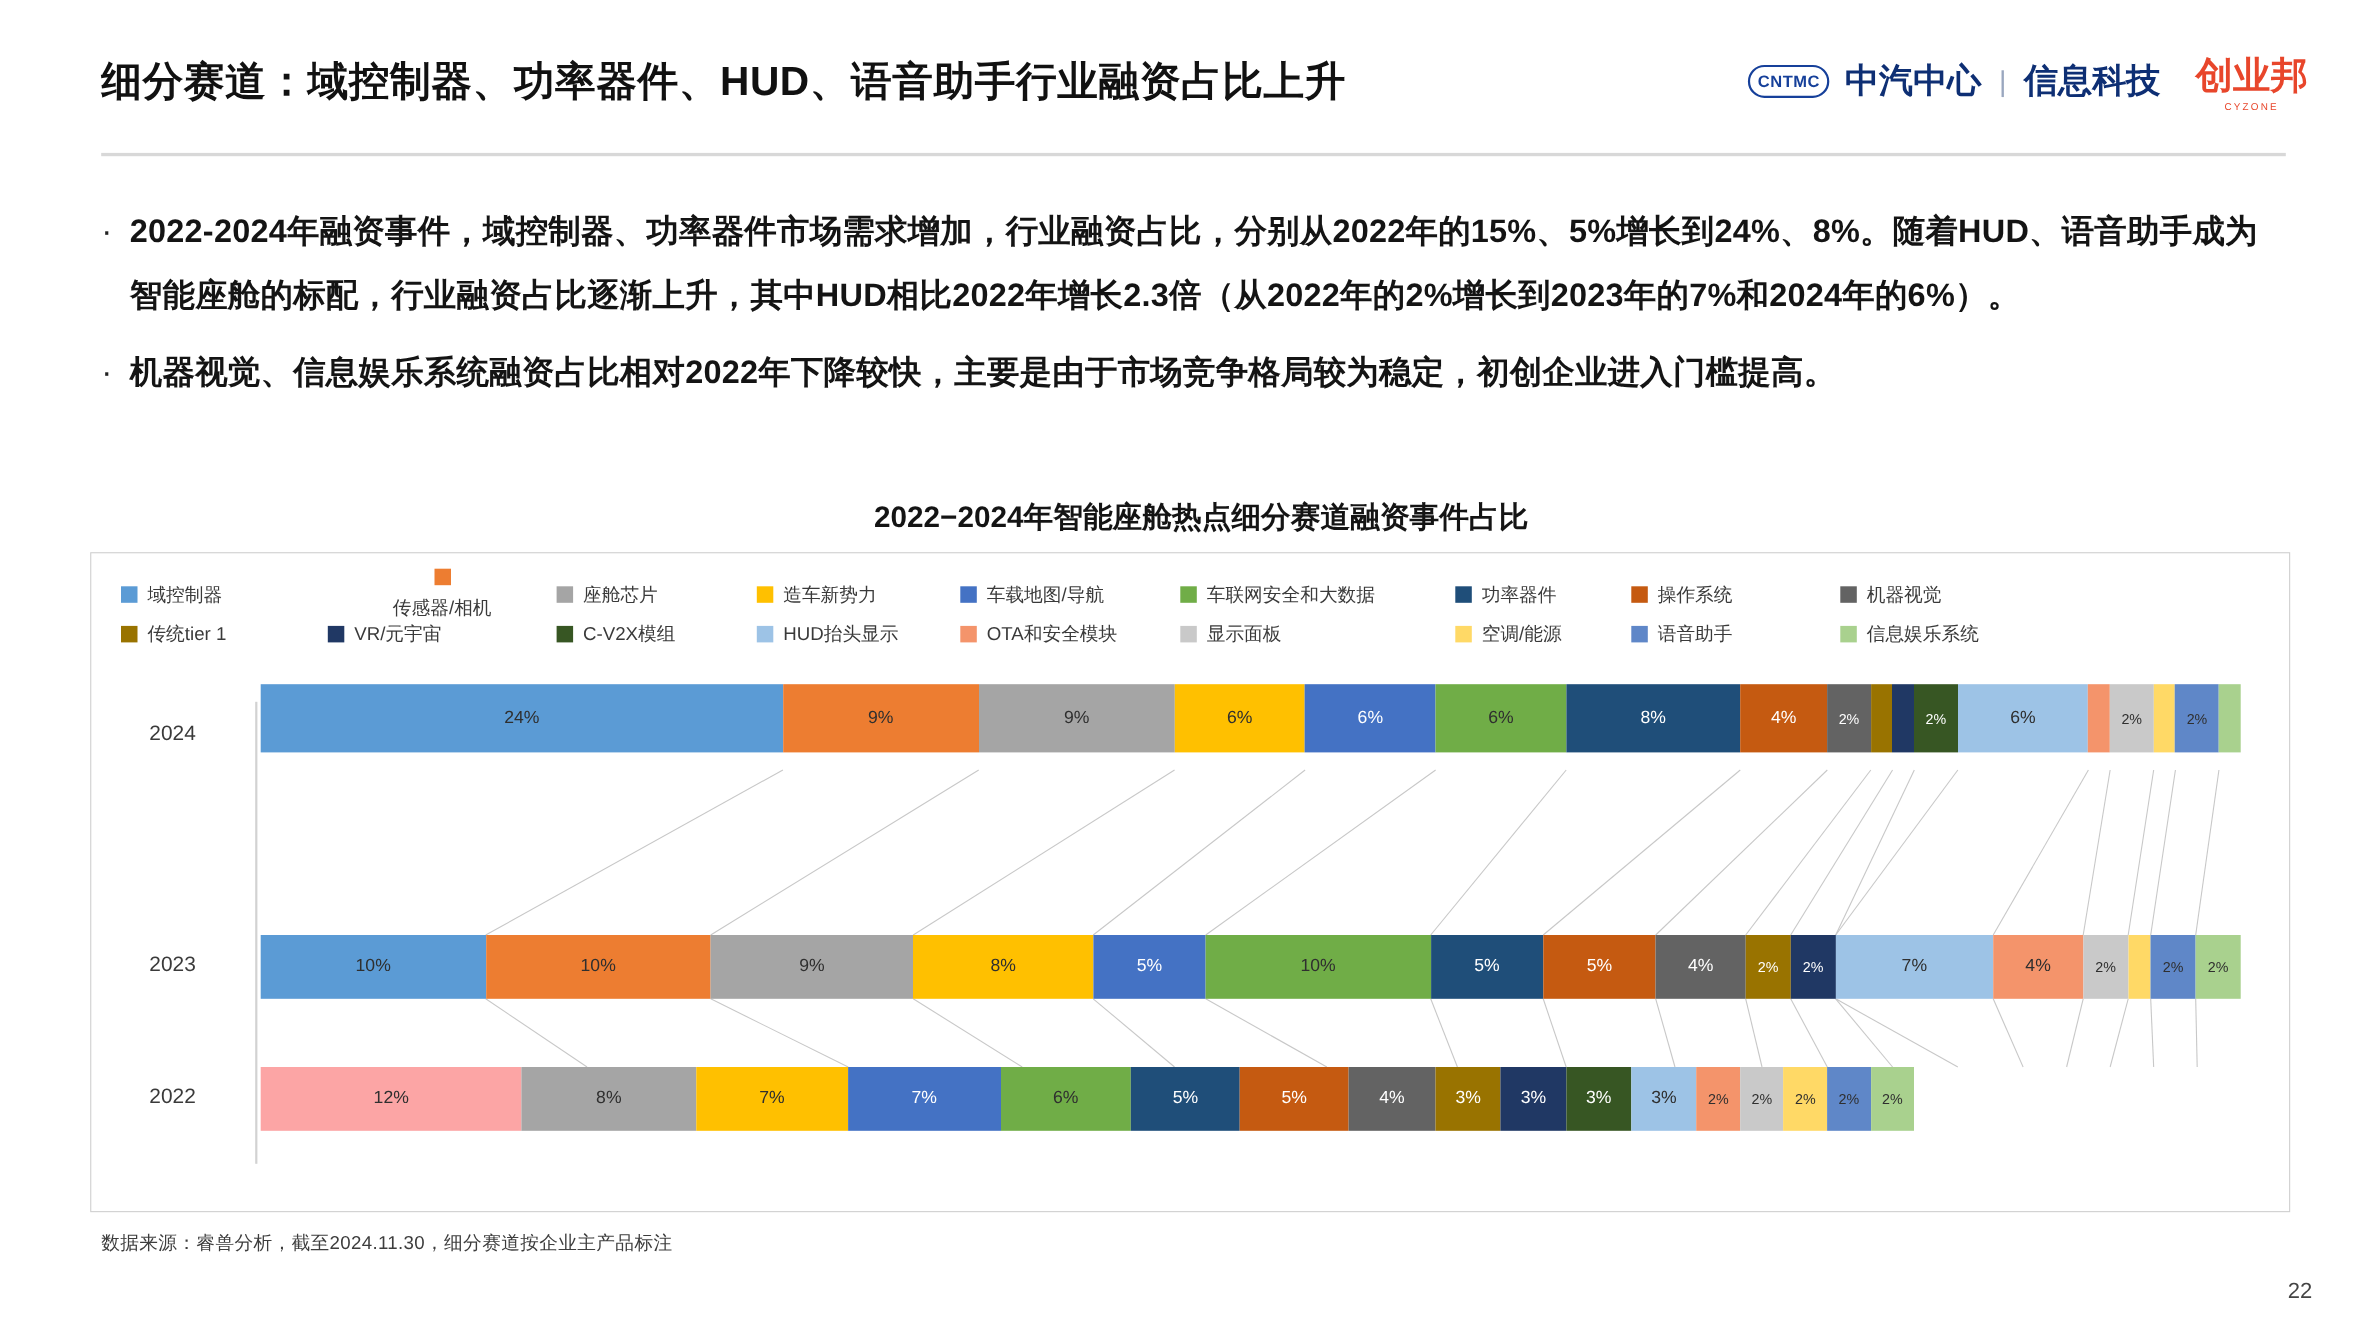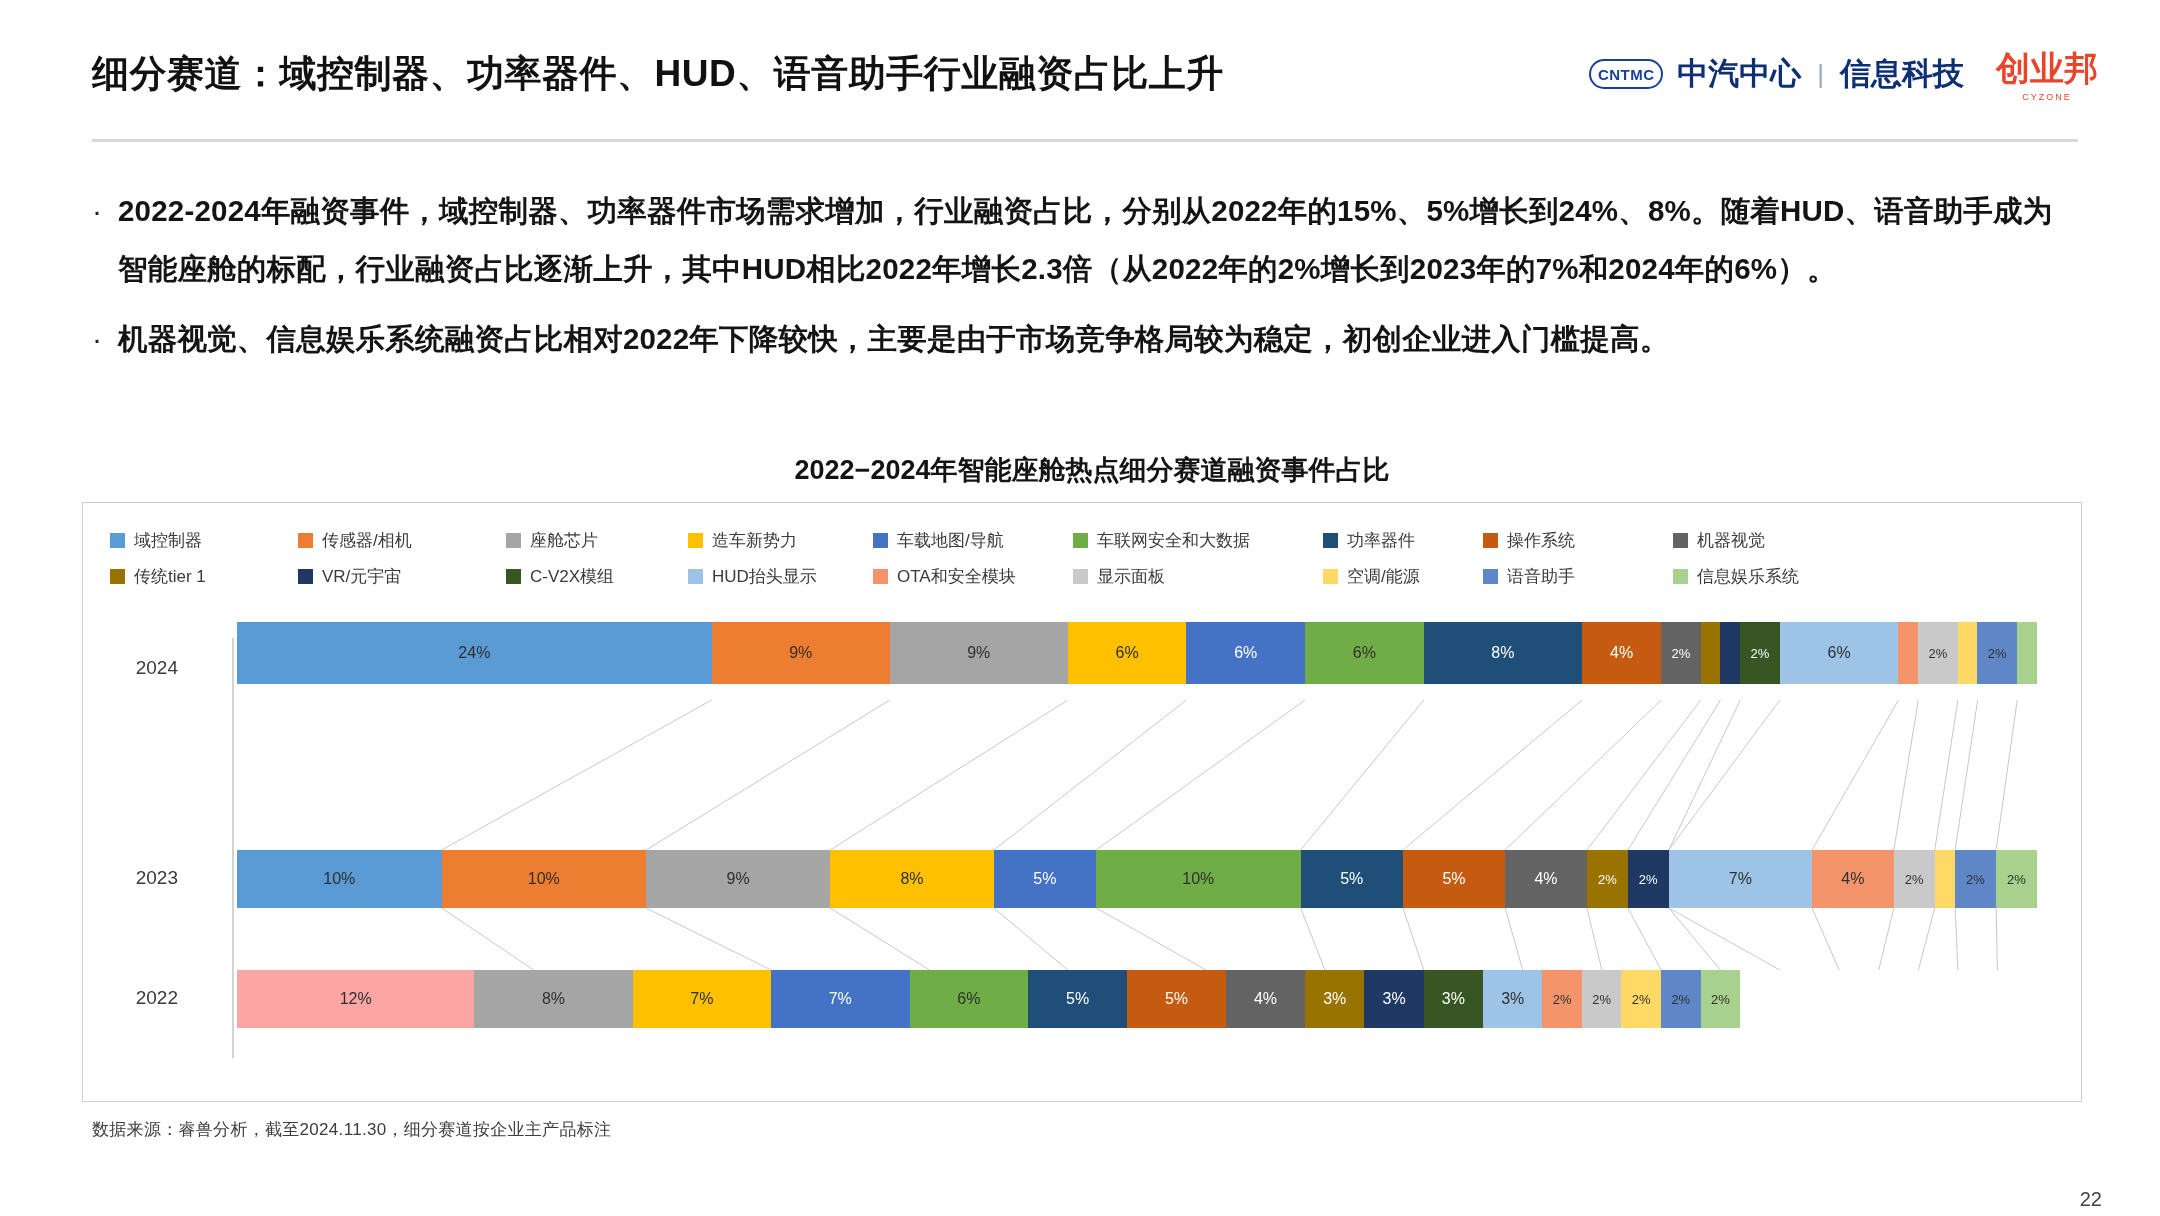--- a/index.html
+++ b/index.html
@@ -214,21 +214,20 @@
     left: 92px; top: 1118px;
     font-size: 17px;
     color: #3d3d3d;
     letter-spacing: 0.3px;
   }
   .page-num {
     position: absolute;
     right: 58px; top: 1163px;
     font-size: 20px;
     color: #444;
-    margin-top: 25px;
   }
 </style>
 </head>
 <body>
 
 <div class="slide">
 
   <div class="header">
     <div class="header-title">细分赛道：域控制器、功率器件、HUD、语音助手行业融资占比上升</div>
     <div class="brand">
@@ -258,21 +257,21 @@
   <div class="chart-title">2022−2024年智能座舱热点细分赛道融资事件占比</div>
 
   <div class="chart-frame"></div>
 
   <div class="legend" id="legend">
       <div class="legend-row">
         <div class="legend-item" style="width: 188px;">
           <span class="legend-swatch" style="background: rgb(91, 155, 213);"></span>
           <span>域控制器</span>
         </div>
-        <div class="legend-item" style="width: 208px;">
+        <div class="legend-item" style="width: 208px; flex-direction: column;">
           <span class="legend-swatch" style="background: rgb(237, 125, 49);"></span>
           <span>传感器/相机</span>
         </div>
         <div class="legend-item" style="width: 182px;">
           <span class="legend-swatch" style="background: rgb(165, 165, 165);"></span>
           <span>座舱芯片</span>
         </div>
         <div class="legend-item" style="width: 185px;">
           <span class="legend-swatch" style="background: rgb(255, 192, 0);"></span>
           <span>造车新势力</span>

